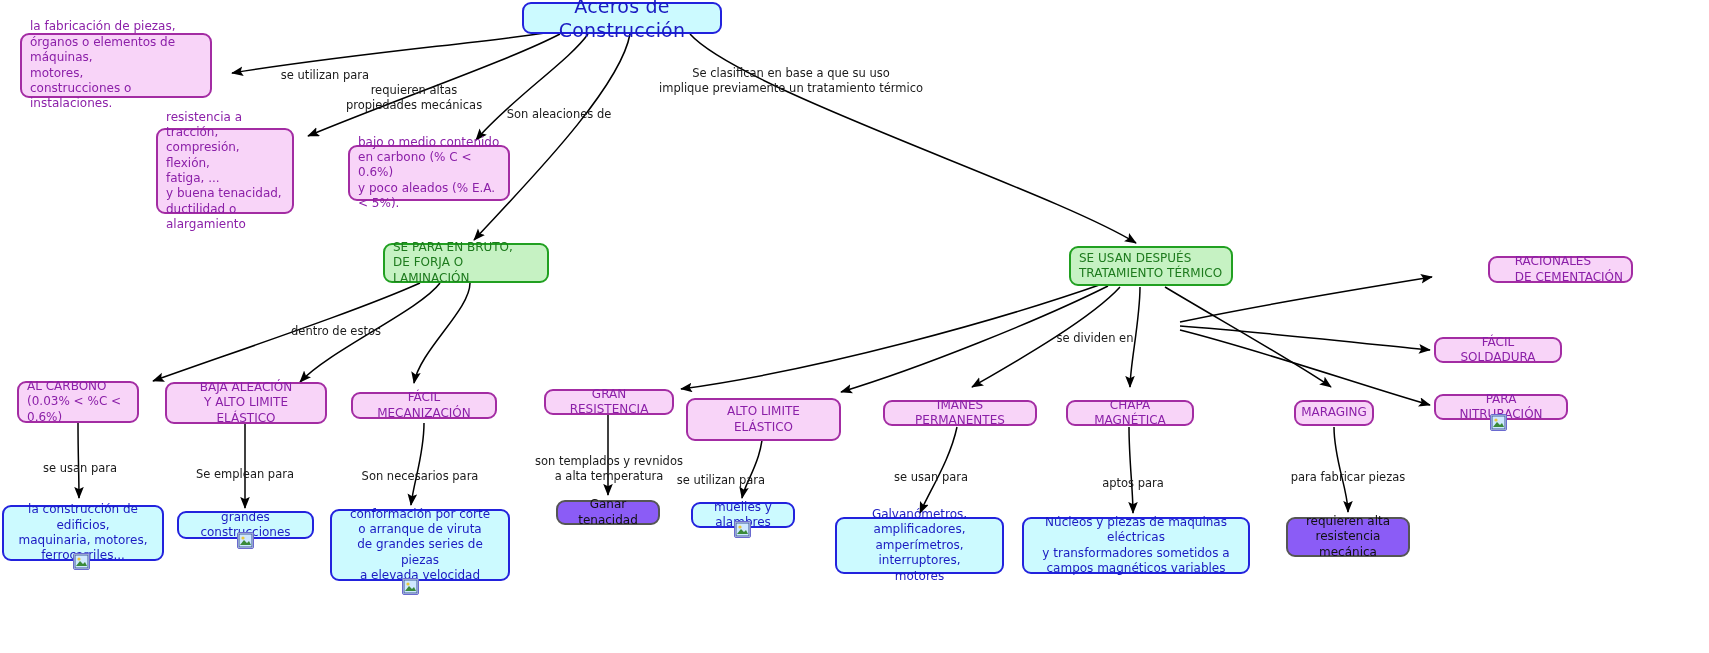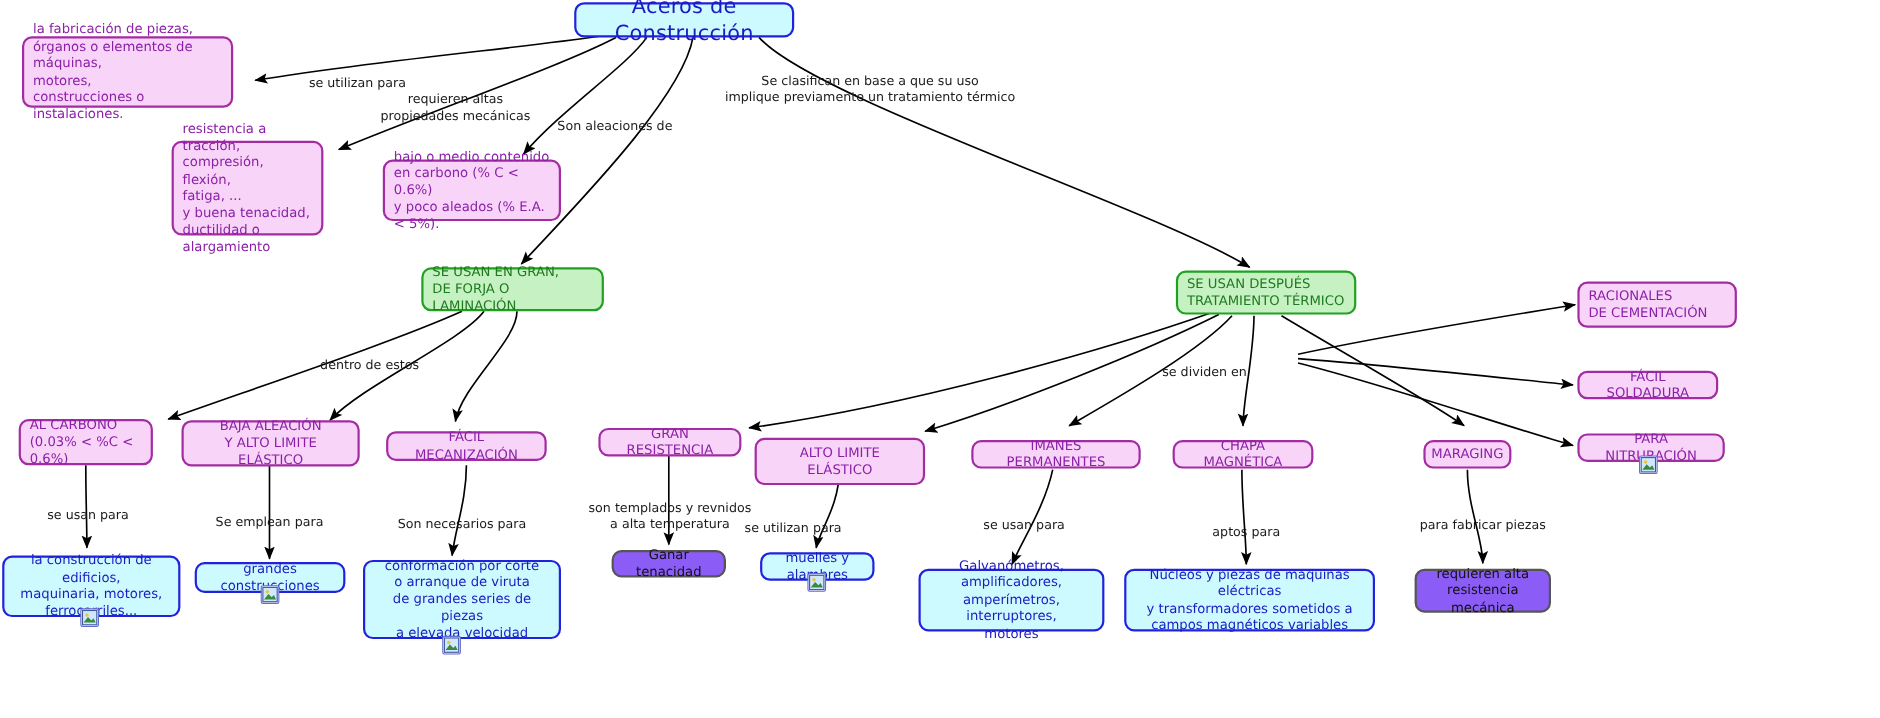--- a/index.html
+++ b/index.html
@@ -124,21 +124,21 @@
 ductilidad o alargamiento</span>
   </div>
 
   <div class="node pink f12" style="left:348px;top:145px;width:162px;height:56px;justify-content:flex-start;text-align:left;">
     <span>bajo o medio contenido
 en carbono (% C &lt; 0.6%)
 y poco aleados (% E.A. &lt; 5%).</span>
   </div>
 
   <div class="node green f12" style="left:383px;top:243px;width:166px;height:40px;justify-content:flex-start;text-align:left;">
-    <span>SE USAN EN GRAN,
+    <span>SE PARA EN BRUTO,
 DE FORJA O LAMINACIÓN</span>
   </div>
 
   <div class="node green f12" style="left:1069px;top:246px;width:164px;height:40px;justify-content:flex-start;text-align:left;">
     <span>SE USAN DESPUÉS
 TRATAMIENTO TÉRMICO</span>
   </div>
 
   <div class="node pink f12" style="left:17px;top:381px;width:122px;height:42px;justify-content:flex-start;text-align:left;">
     <span>AL CARBONO
@@ -167,21 +167,21 @@
   </div>
 
   <div class="node pink f12" style="left:1066px;top:400px;width:128px;height:26px;">
     <span>CHAPA MAGNÉTICA</span>
   </div>
 
   <div class="node pink f12" style="left:1294px;top:400px;width:80px;height:26px;">
     <span>MARAGING</span>
   </div>
 
-  <div class="node pink f12" style="left:1434px;top:256px;width:145px;height:42px;justify-content:flex-start;text-align:left;">
+  <div class="node pink f12" style="left:1488px;top:256px;width:145px;height:27px;justify-content:flex-end;text-align:left;">
     <span>RACIONALES
 DE CEMENTACIÓN</span>
   </div>
 
   <div class="node pink f12" style="left:1434px;top:337px;width:128px;height:26px;">
     <span>FÁCIL SOLDADURA</span>
   </div>
 
   <div class="node pink f12" style="left:1434px;top:394px;width:134px;height:26px;">
     <span>PARA NITRURACIÓN</span>

